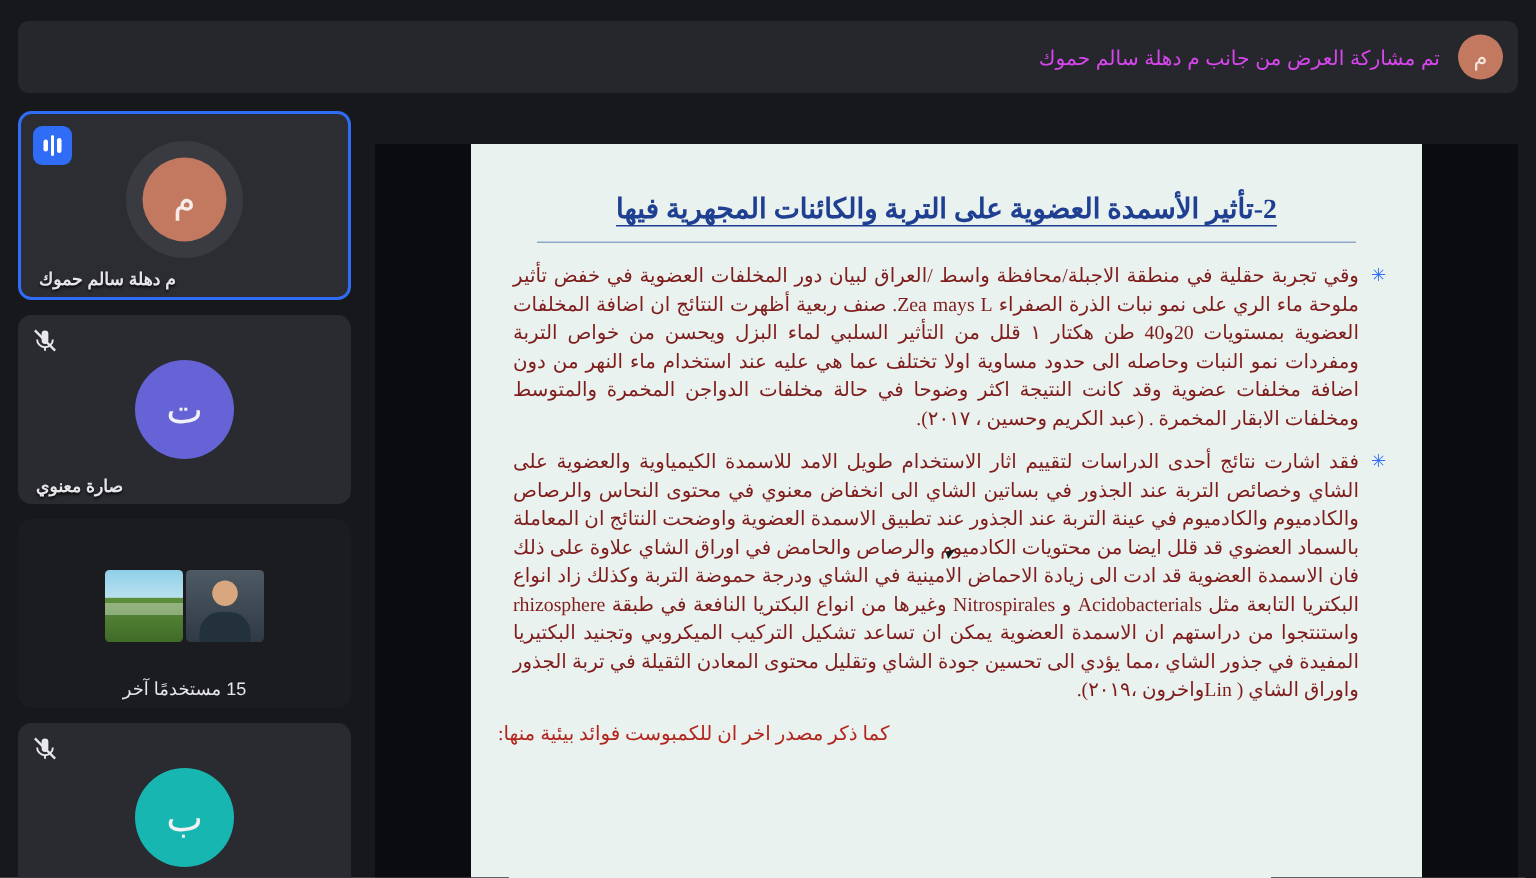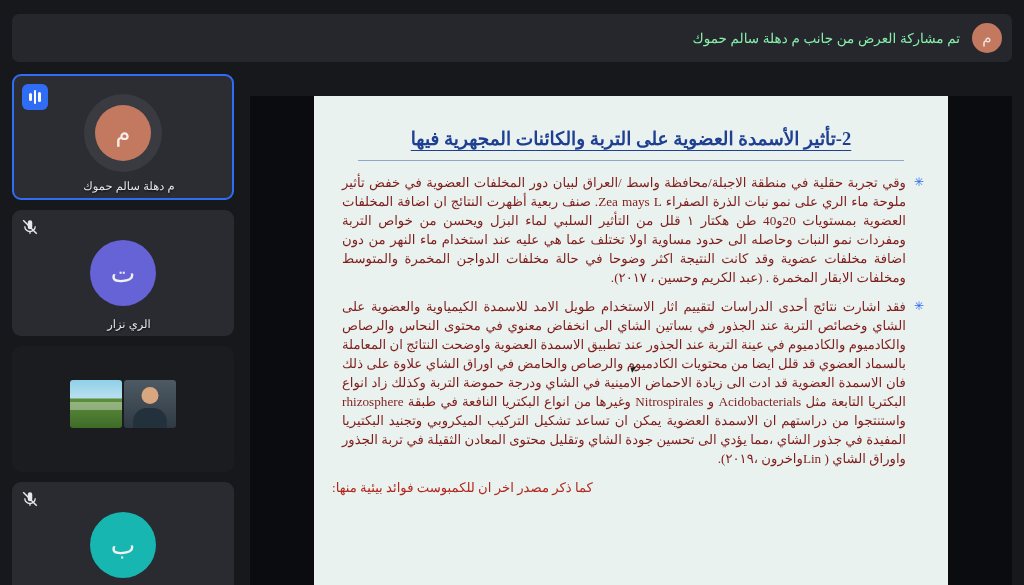--- a/index.html
+++ b/index.html
@@ -22,21 +22,21 @@
     width: 1000px; height: 48px;
     background: #26272c;
     border-radius: 7px;
     display: flex;
     align-items: center;
     justify-content: flex-end;
     padding: 0 10px 0 16px;
     gap: 12px;
   }
   .topbar-text {
-    color: #86efac;
+    color: #d946ef;
     font-size: 13.5px;
     direction: rtl;
     white-space: nowrap;
     letter-spacing: 0.2px;
   }
   .topbar-avatar {
     width: 30px; height: 30px;
     border-radius: 50%;
     background: #c2795f;
     color: #f4e6df;
@@ -92,21 +92,22 @@
   .tile-name {
     position: absolute;
     right: 8px; bottom: 5px;
     color: #e6e6ea;
     font-size: 11.5px;
     direction: rtl;
     text-shadow: 0 1px 2px rgba(0,0,0,.8);
   }
   .tile-name.centered {
     right: 0; left: 12px;
-    text-align: center;
+    text-align: left;
+    font-weight: bold;
   }
   .mic-off {
     position: absolute;
     left: 9px; top: 8px;
     width: 18px; height: 18px;
   }
   .speaking {
     position: absolute;
     left: 8px; top: 8px;
     width: 26px; height: 26px;
@@ -271,28 +272,29 @@
     </div>
 
     <div class="tile">
       <svg class="mic-off" viewBox="0 0 24 24">
         <path d="M12 3a3 3 0 0 0-3 3v6a3 3 0 0 0 6 0V6a3 3 0 0 0-3-3z" fill="#e8e8ec"></path>
         <path d="M5 11a7 7 0 0 0 14 0" stroke="#e8e8ec" stroke-width="1.7" fill="none"></path>
         <path d="M12 18v3" stroke="#e8e8ec" stroke-width="1.7"></path>
         <path d="M3 3l18 18" stroke="#e8e8ec" stroke-width="2"></path>
       </svg>
       <div class="bubble purple">ت</div>
-      <div class="tile-name centered">الري نزار</div>
+      <div class="tile-name centered">صارة معنوي</div>
     </div>
 
     <div class="tile photos">
       <div class="collage">
         <div class="ph landscape"></div>
         <div class="ph person"></div>
       </div>
+      <div class="more-count">15 مستخدمًا آخر</div>
     </div>
 
     <div class="tile">
       <svg class="mic-off" viewBox="0 0 24 24">
         <path d="M12 3a3 3 0 0 0-3 3v6a3 3 0 0 0 6 0V6a3 3 0 0 0-3-3z" fill="#e8e8ec"></path>
         <path d="M5 11a7 7 0 0 0 14 0" stroke="#e8e8ec" stroke-width="1.7" fill="none"></path>
         <path d="M12 18v3" stroke="#e8e8ec" stroke-width="1.7"></path>
         <path d="M3 3l18 18" stroke="#e8e8ec" stroke-width="2"></path>
       </svg>
       <div class="bubble teal">ب</div>

